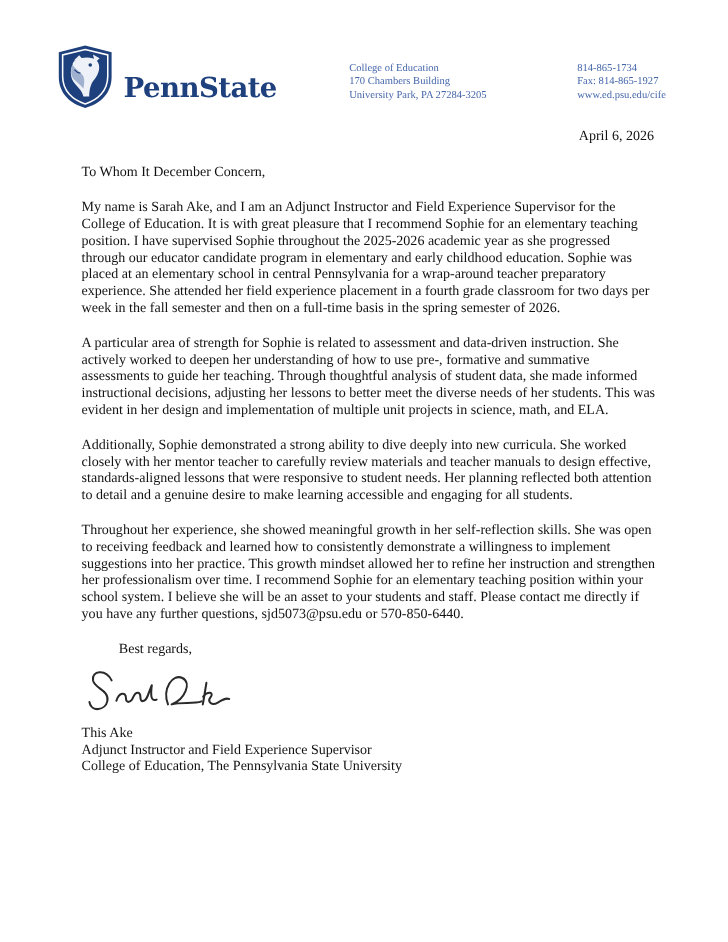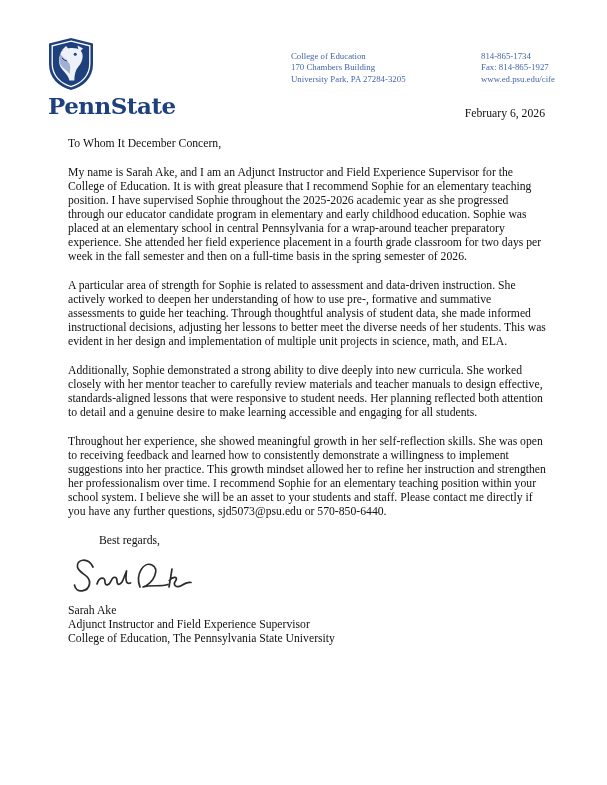--- a/index.html
+++ b/index.html
@@ -8,21 +8,21 @@
     width:607px; height:785px;
     background:#ffffff;
     font-family:"Liberation Serif","DejaVu Serif",serif;
     color:#1a1a1a;
     overflow:hidden;
   }
 
   
   .brand {
     position:absolute; top:37px; left:48px;
-    display:flex; align-items:flex-start; gap:9px;flex-direction:column;
+    display:flex; align-items:flex-end; gap:9px;
   }
   .brand svg { display:block; }
   .wordmark {
     font-family:"DejaVu Serif","Liberation Serif",serif;
     font-weight:700;
     font-size:23px;
     letter-spacing:-0.5px;
     color:#1E407C;
     line-height:1;
     transform:translateY(-6px);
@@ -81,39 +81,39 @@
     <div>170 Chambers Building</div>
     <div>University Park, PA 27284-3205</div>
   </div>
 
   <div class="addr addr-right">
     <div>814-865-1734</div>
     <div>Fax: 814-865-1927</div>
     <div>www.ed.psu.edu/cife</div>
   </div>
 
-  <div class="date">February 6, 2026</div>
+  <div class="date">April 6, 2026</div>
 
   <div class="letter">
     <p>To Whom It December Concern,</p>
     <p>My name is Sarah Ake, and I am an Adjunct Instructor and Field Experience Supervisor for the College of Education. It is with great pleasure that I recommend Sophie for an elementary teaching position. I have supervised Sophie throughout the 2025-2026 academic year as she progressed through our educator candidate program in elementary and early childhood education. Sophie was placed at an elementary school in central Pennsylvania for a wrap-around teacher preparatory experience. She attended her field experience placement in a fourth grade classroom for two days per week in the fall semester and then on a full-time basis in the spring semester of 2026.</p>
     <p>A particular area of strength for Sophie is related to assessment and data-driven instruction. She actively worked to deepen her understanding of how to use pre-, formative and summative assessments to guide her teaching. Through thoughtful analysis of student data, she made informed instructional decisions, adjusting her lessons to better meet the diverse needs of her students. This was evident in her design and implementation of multiple unit projects in science, math, and ELA.</p>
     <p>Additionally, Sophie demonstrated a strong ability to dive deeply into new curricula. She worked closely with her mentor teacher to carefully review materials and teacher manuals to design effective, standards-aligned lessons that were responsive to student needs. Her planning reflected both attention to detail and a genuine desire to make learning accessible and engaging for all students.</p>
     <p>Throughout her experience, she showed meaningful growth in her self-reflection skills. She was open to receiving feedback and learned how to consistently demonstrate a willingness to implement suggestions into her practice. This growth mindset allowed her to refine her instruction and strengthen her professionalism over time. I recommend Sophie for an elementary teaching position within your school system. I believe she will be an asset to your students and staff. Please contact me directly if you have any further questions, sjd5073@psu.edu or 570-850-6440.</p>
     <p style="margin-bottom:4px;margin-left:31px;">Best regards,</p>
 
     <svg class="signature-svg" width="135" height="46" viewBox="0 0 135 46" aria-hidden="true">
       <g fill="none" stroke="#2a2a2a" stroke-width="1.7" stroke-linecap="round" stroke-linejoin="round">
         <path d="M23 13 C18 3 6 5 7.5 13 C9 20 21 21 19.5 30 C18 38 6 40 4.5 31"></path>
         <path d="M27 30 C29 23 35 22 35 28 C35 32 39 32 41 27 C43 22 47 22 47 27 C47 32 51 31 53 26 L56.5 17 C55.5 25 55.5 31 60.5 29"></path>
         <path d="M70 33 C65 20 74 7 82 11 C90 15 84 29 73 33 C81 30.5 91 33 98 30.5"></path>
         <path d="M102 15 C101 21 100 28 99 33 M99.3 26.5 C103.5 21.5 108.5 23 105.5 27 C102.5 31 106.5 34.5 111.5 31.5 C115.5 29 118 27.5 121 28.5"></path>
       </g>
     </svg>
 
     <div class="sig-block">
-      <div>Sarah Ake</div>
+      <div>This Ake</div>
       <div>Adjunct Instructor and Field Experience Supervisor</div>
       <div>College of Education, The Pennsylvania State University</div>
     </div>
   </div>
 
 </div>
 
 </body></html>

